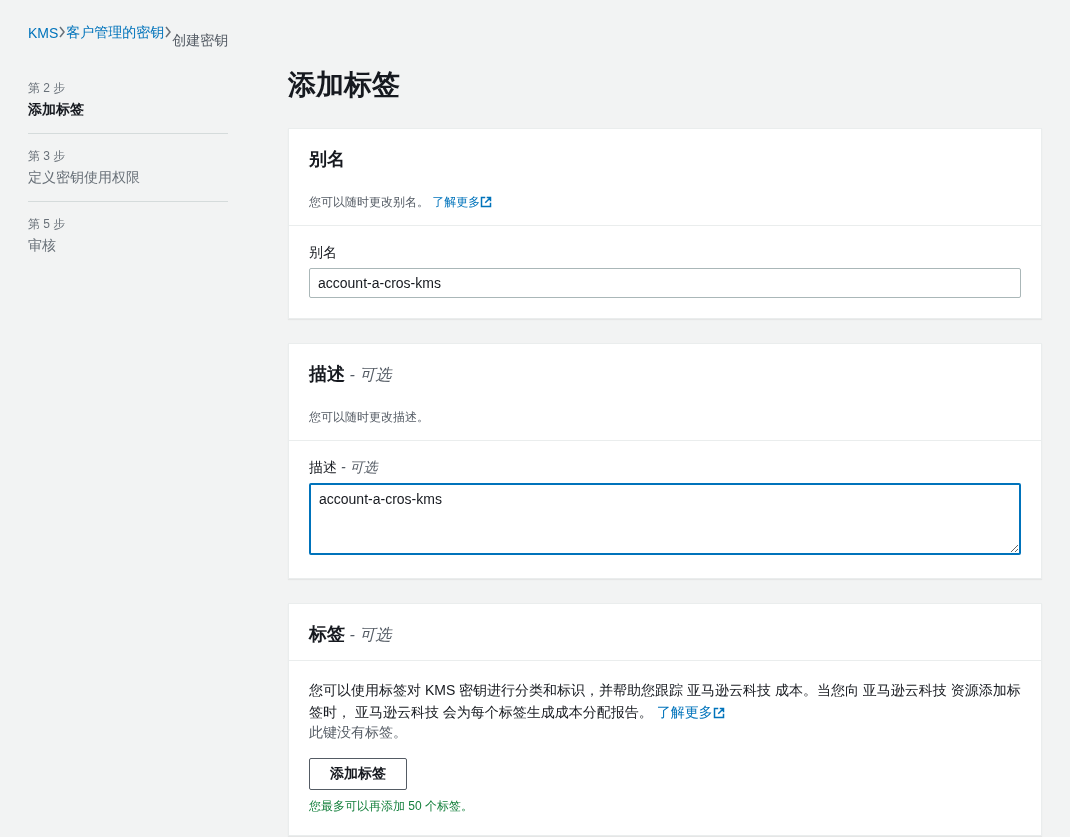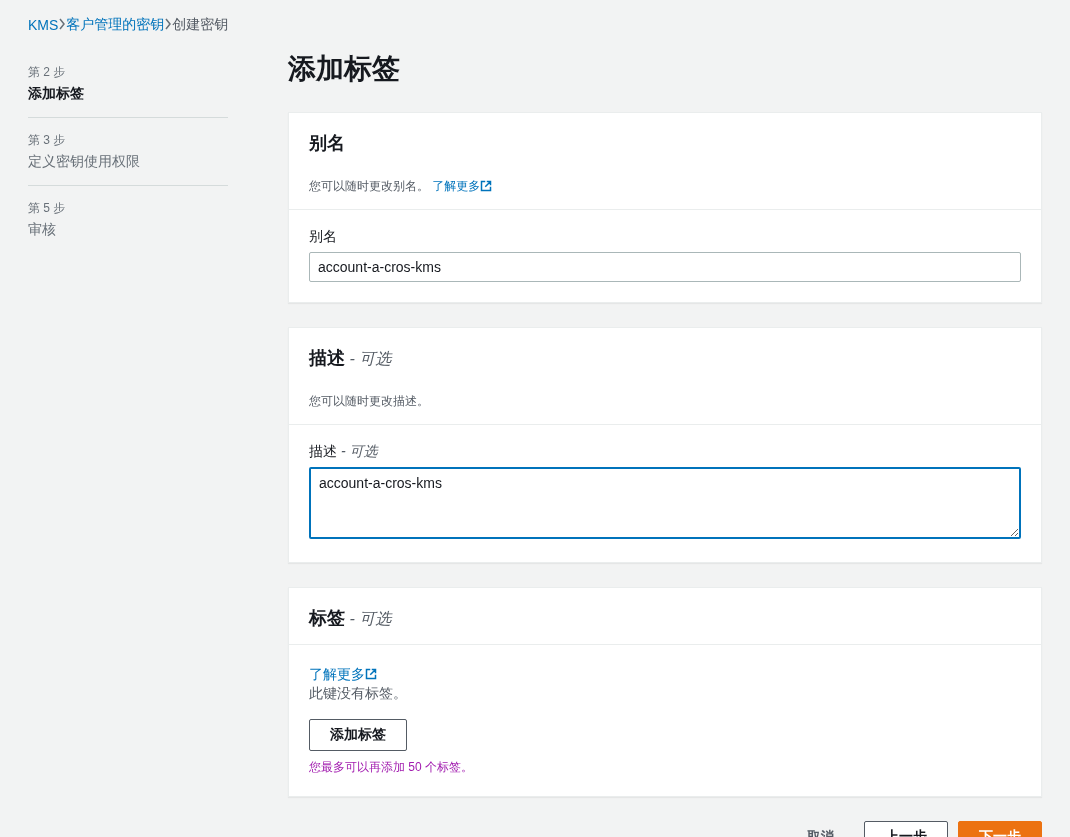--- a/index.html
+++ b/index.html
@@ -10,21 +10,21 @@
       font-size: 14px;
     }
     .breadcrumb {
       display: flex;
       align-items: center;
       padding: 16px 28px;
       gap: 0;
     }
     .breadcrumb a { color: #0073bb; text-decoration: none; font-size: 14px; }
     .breadcrumb .chevron { color: #687078; font-size: 14px; }
-    .breadcrumb .current { color: #545b64; }
+    .breadcrumb .current { color: #545b64; margin-top: 16px; }
     .container {
       display: flex;
       padding: 0 28px 28px 28px;
       gap: 60px;
     }
     .sidebar {
       width: 200px;
       flex-shrink: 0;
     }
     .step {
@@ -104,21 +104,21 @@
       color: #fff;
     }
     .btn-link {
       border: none;
       background: none;
       color: #545b64;
       font-weight: 700;
       cursor: pointer;
       padding: 6px 20px;
     }
-    .hint { font-size: 12px; color: #a21caf; margin-top: 8px; }
+    .hint { font-size: 12px; color: #15803d; margin-top: 8px; }
     .actions {
       display: flex;
       justify-content: flex-end;
       gap: 10px;
       margin-top: 8px;
     }
   </style>
 </head>
 <body>
 
@@ -185,21 +185,21 @@
         <textarea class="textarea" id="desc-ta" style="">account-a-cros-kms</textarea>
       </div>
     </div>
 
     <div class="panel">
       <div class="panel-header">
         <div class="panel-title"><span>标签</span><span class="optional"> - 可选</span></div>
       </div>
       <div class="panel-body">
         <div class="tags-text">
-          <a href="#" class="learn-more">
+          <span>您可以使用标签对 KMS 密钥进行分类和标识，并帮助您跟踪 亚马逊云科技 成本。当您向 亚马逊云科技 资源添加标签时， 亚马逊云科技 会为每个标签生成成本分配报告。 </span><a href="#" class="learn-more">
               <span>了解更多</span>
             <svg class="ext-icon" viewBox="0 0 16 16">
                 <path d="M7 2H2v12h12V9M9 2h5v5M14 2L7 9"></path>
               </svg>
           </a>
         </div>
         <div class="no-tags">此键没有标签。</div>
         <button class="btn btn-add">添加标签</button>
         <div class="hint">您最多可以再添加 50 个标签。</div>
       </div>

